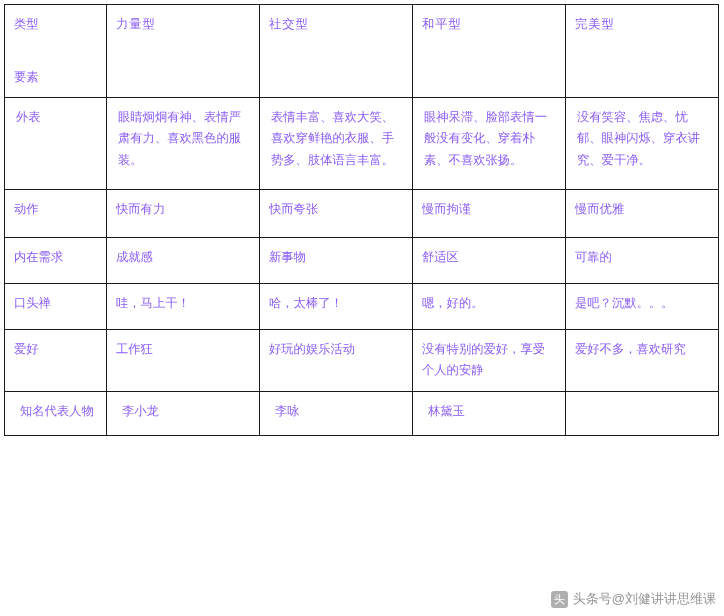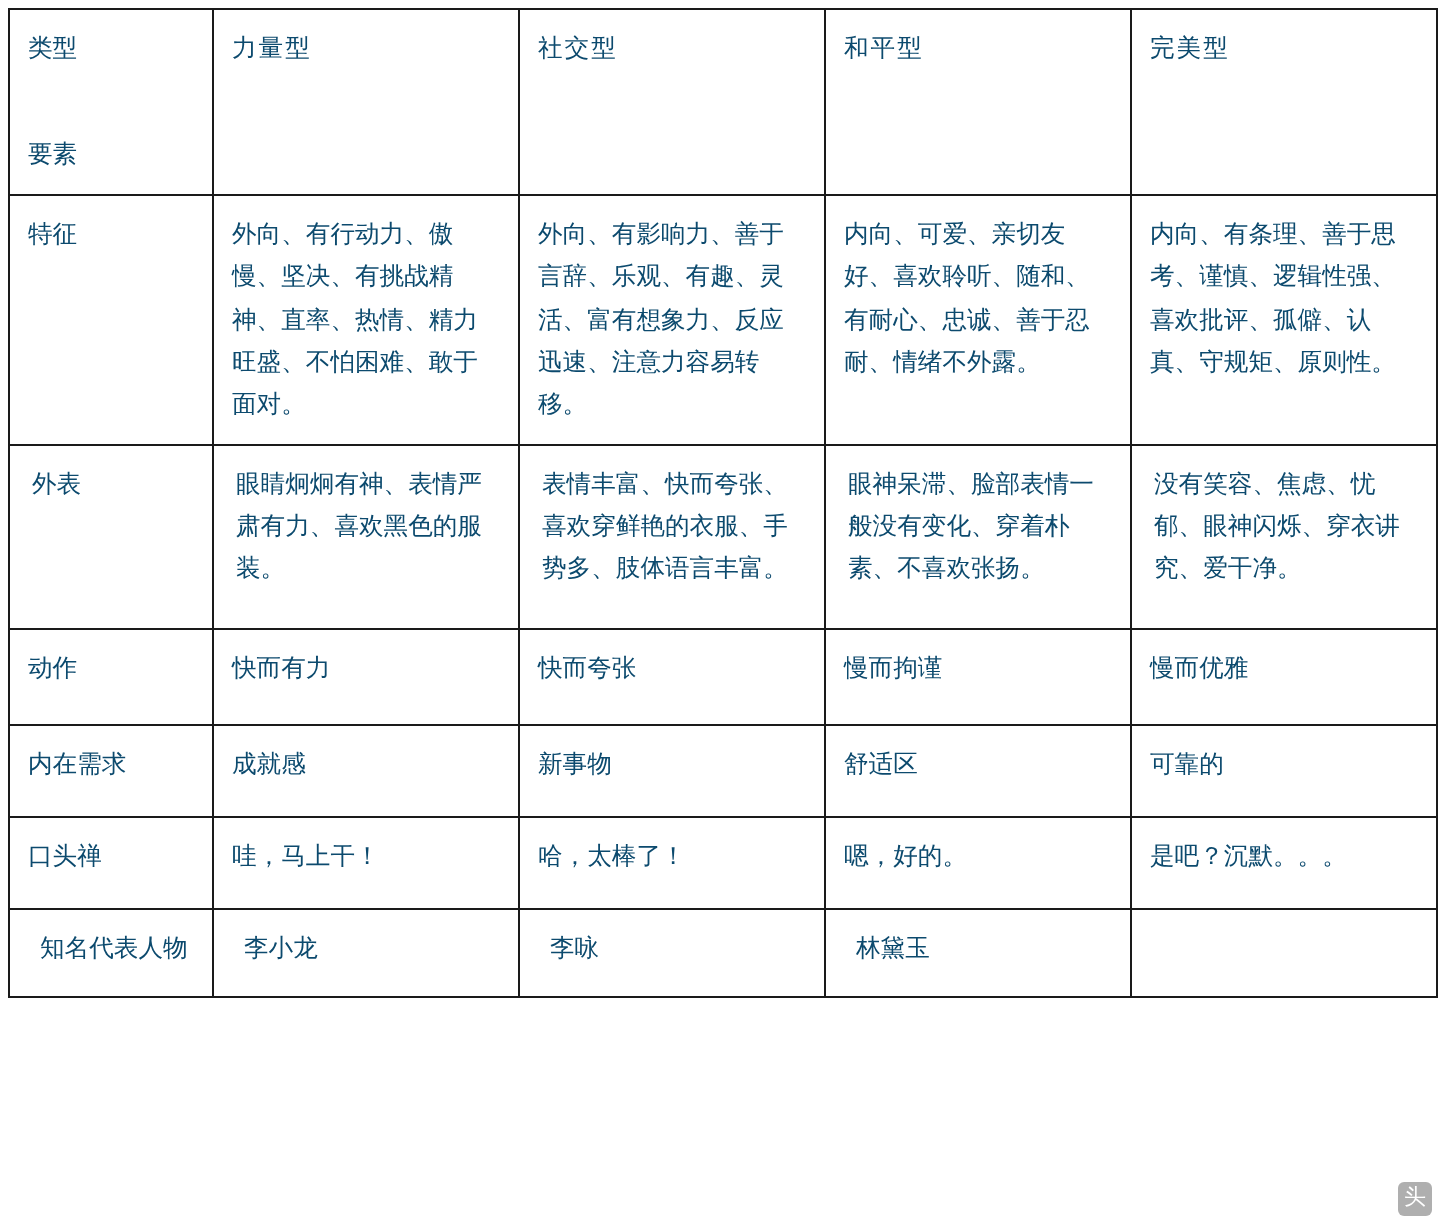--- a/index.html
+++ b/index.html
@@ -21,21 +21,21 @@
     width: 714px;
     margin: 4px 0 0 4px;
     table-layout: fixed;
   }
   table.matrix td, table.matrix th {
     border: 1px solid #1a1a1a;
     vertical-align: top;
     padding: 9px 8px 9px 9px;
     font-size: 12.3px;
     line-height: 1.72;
-    color: #0c4a6e;
+    color: #8b5cf6;
     font-weight: normal;
     text-align: left;
   }
   col.c0 { width: 102px; }
   col.c1 { width: 153px; }
   col.c2 { width: 153px; }
   col.c3 { width: 153px; }
   col.c4 { width: 153px; }
 
   
@@ -108,32 +108,25 @@
         <td class="corner-cell">
           <span class="corner-line1">类型</span>
           <span class="corner-line2">要素</span>
         </td>
         <td class="col-head">力量型</td>
         <td class="col-head">社交型</td>
         <td class="col-head">和平型</td>
         <td class="col-head">完美型</td>
       </tr>
 
-      <tr class="r-trait">
-        <td class="row-label">特征</td>
-        <td>外向、有行动力、傲慢、坚决、有挑战精神、直率、热情、精力旺盛、不怕困难、敢于面对。</td>
-        <td>外向、有影响力、善于言辞、乐观、有趣、灵活、富有想象力、反应迅速、注意力容易转移。</td>
-        <td>内向、可爱、亲切友好、喜欢聆听、随和、有耐心、忠诚、善于忍耐、情绪不外露。</td>
-        <td>内向、有条理、善于思考、谨慎、逻辑性强、喜欢批评、孤僻、认真、守规矩、原则性。</td>
-      </tr>
 
       <tr class="r-appear">
         <td class="row-label">外表</td>
         <td>眼睛炯炯有神、表情严肃有力、喜欢黑色的服装。</td>
-        <td>表情丰富、快而夸张、喜欢穿鲜艳的衣服、手势多、肢体语言丰富。</td>
+        <td>表情丰富、喜欢大笑、喜欢穿鲜艳的衣服、手势多、肢体语言丰富。</td>
         <td>眼神呆滞、脸部表情一般没有变化、穿着朴素、不喜欢张扬。</td>
         <td>没有笑容、焦虑、忧郁、眼神闪烁、穿衣讲究、爱干净。</td>
       </tr>
 
       <tr class="r-action">
         <td class="row-label">动作</td>
         <td>快而有力</td>
         <td>快而夸张</td>
         <td>慢而拘谨</td>
         <td>慢而优雅</td>
@@ -148,28 +141,36 @@
       </tr>
 
       <tr class="r-phrase">
         <td class="row-label">口头禅</td>
         <td>哇，马上干！</td>
         <td>哈，太棒了！</td>
         <td>嗯，好的。</td>
         <td>是吧？沉默。。。</td>
       </tr>
 
+      <tr class="r-hobby">
+        <td class="row-label">爱好</td>
+        <td class="indent">工作狂</td>
+        <td class="indent">好玩的娱乐活动</td>
+        <td>没有特别的爱好，享受个人的安静</td>
+        <td>爱好不多，喜欢研究</td>
+      </tr>
 
       <tr class="r-person">
         <td class="row-label">知名代表人物</td>
         <td>李小龙</td>
         <td>李咏</td>
         <td>林黛玉</td>
         <td></td>
       </tr>
     </tbody>
   </table>
 
   <div class="watermark">
     <span class="wm-logo">头</span>
+    <span class="wm-text">头条号@刘健讲讲思维课</span>
   </div>
 
 </div>
 
 </body></html>

